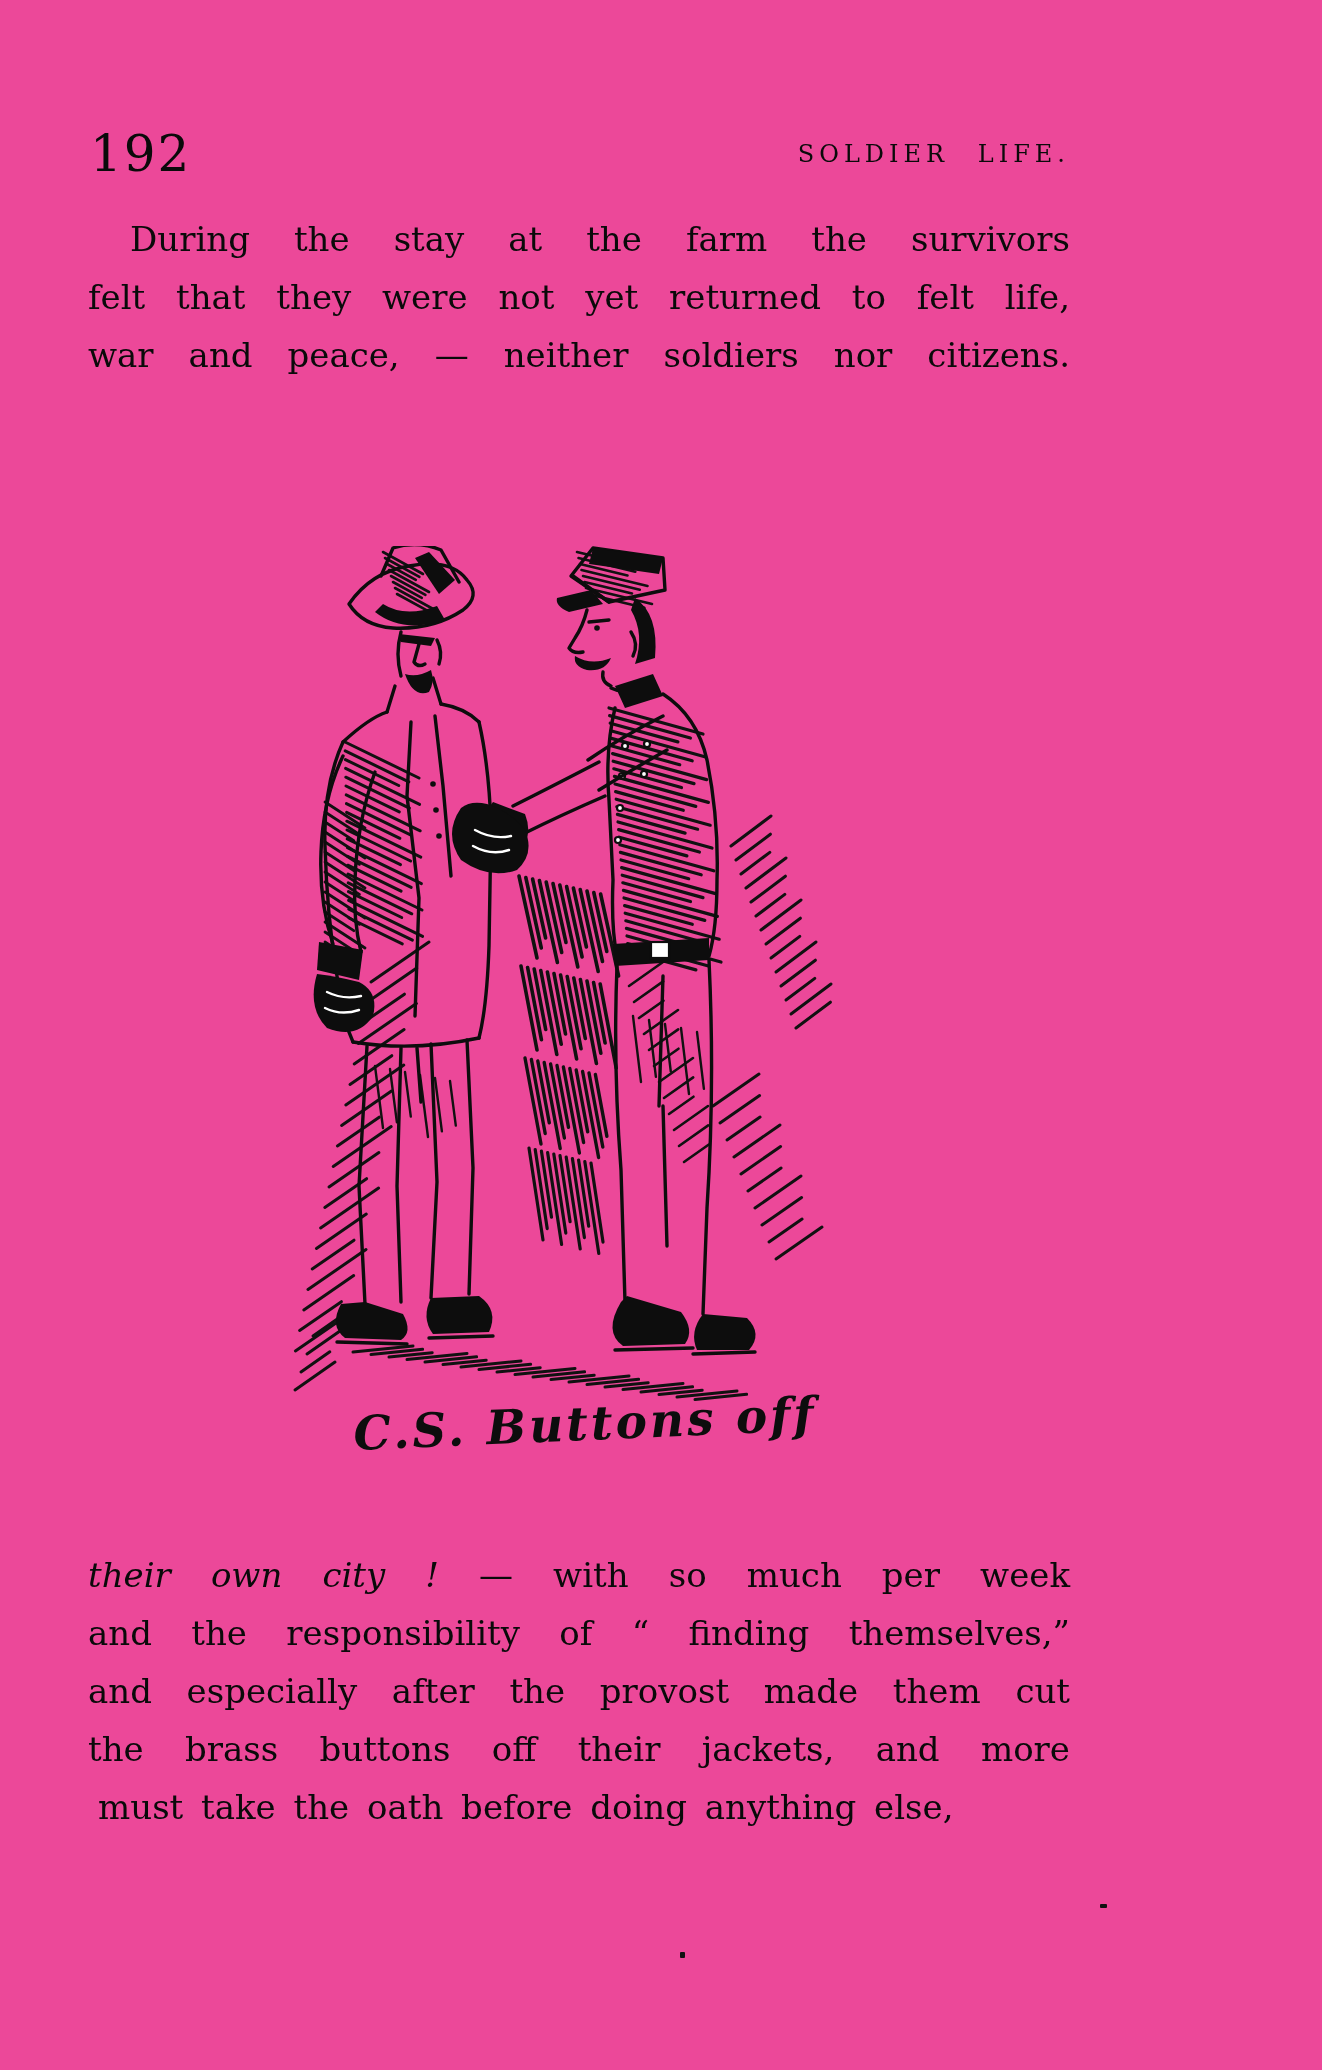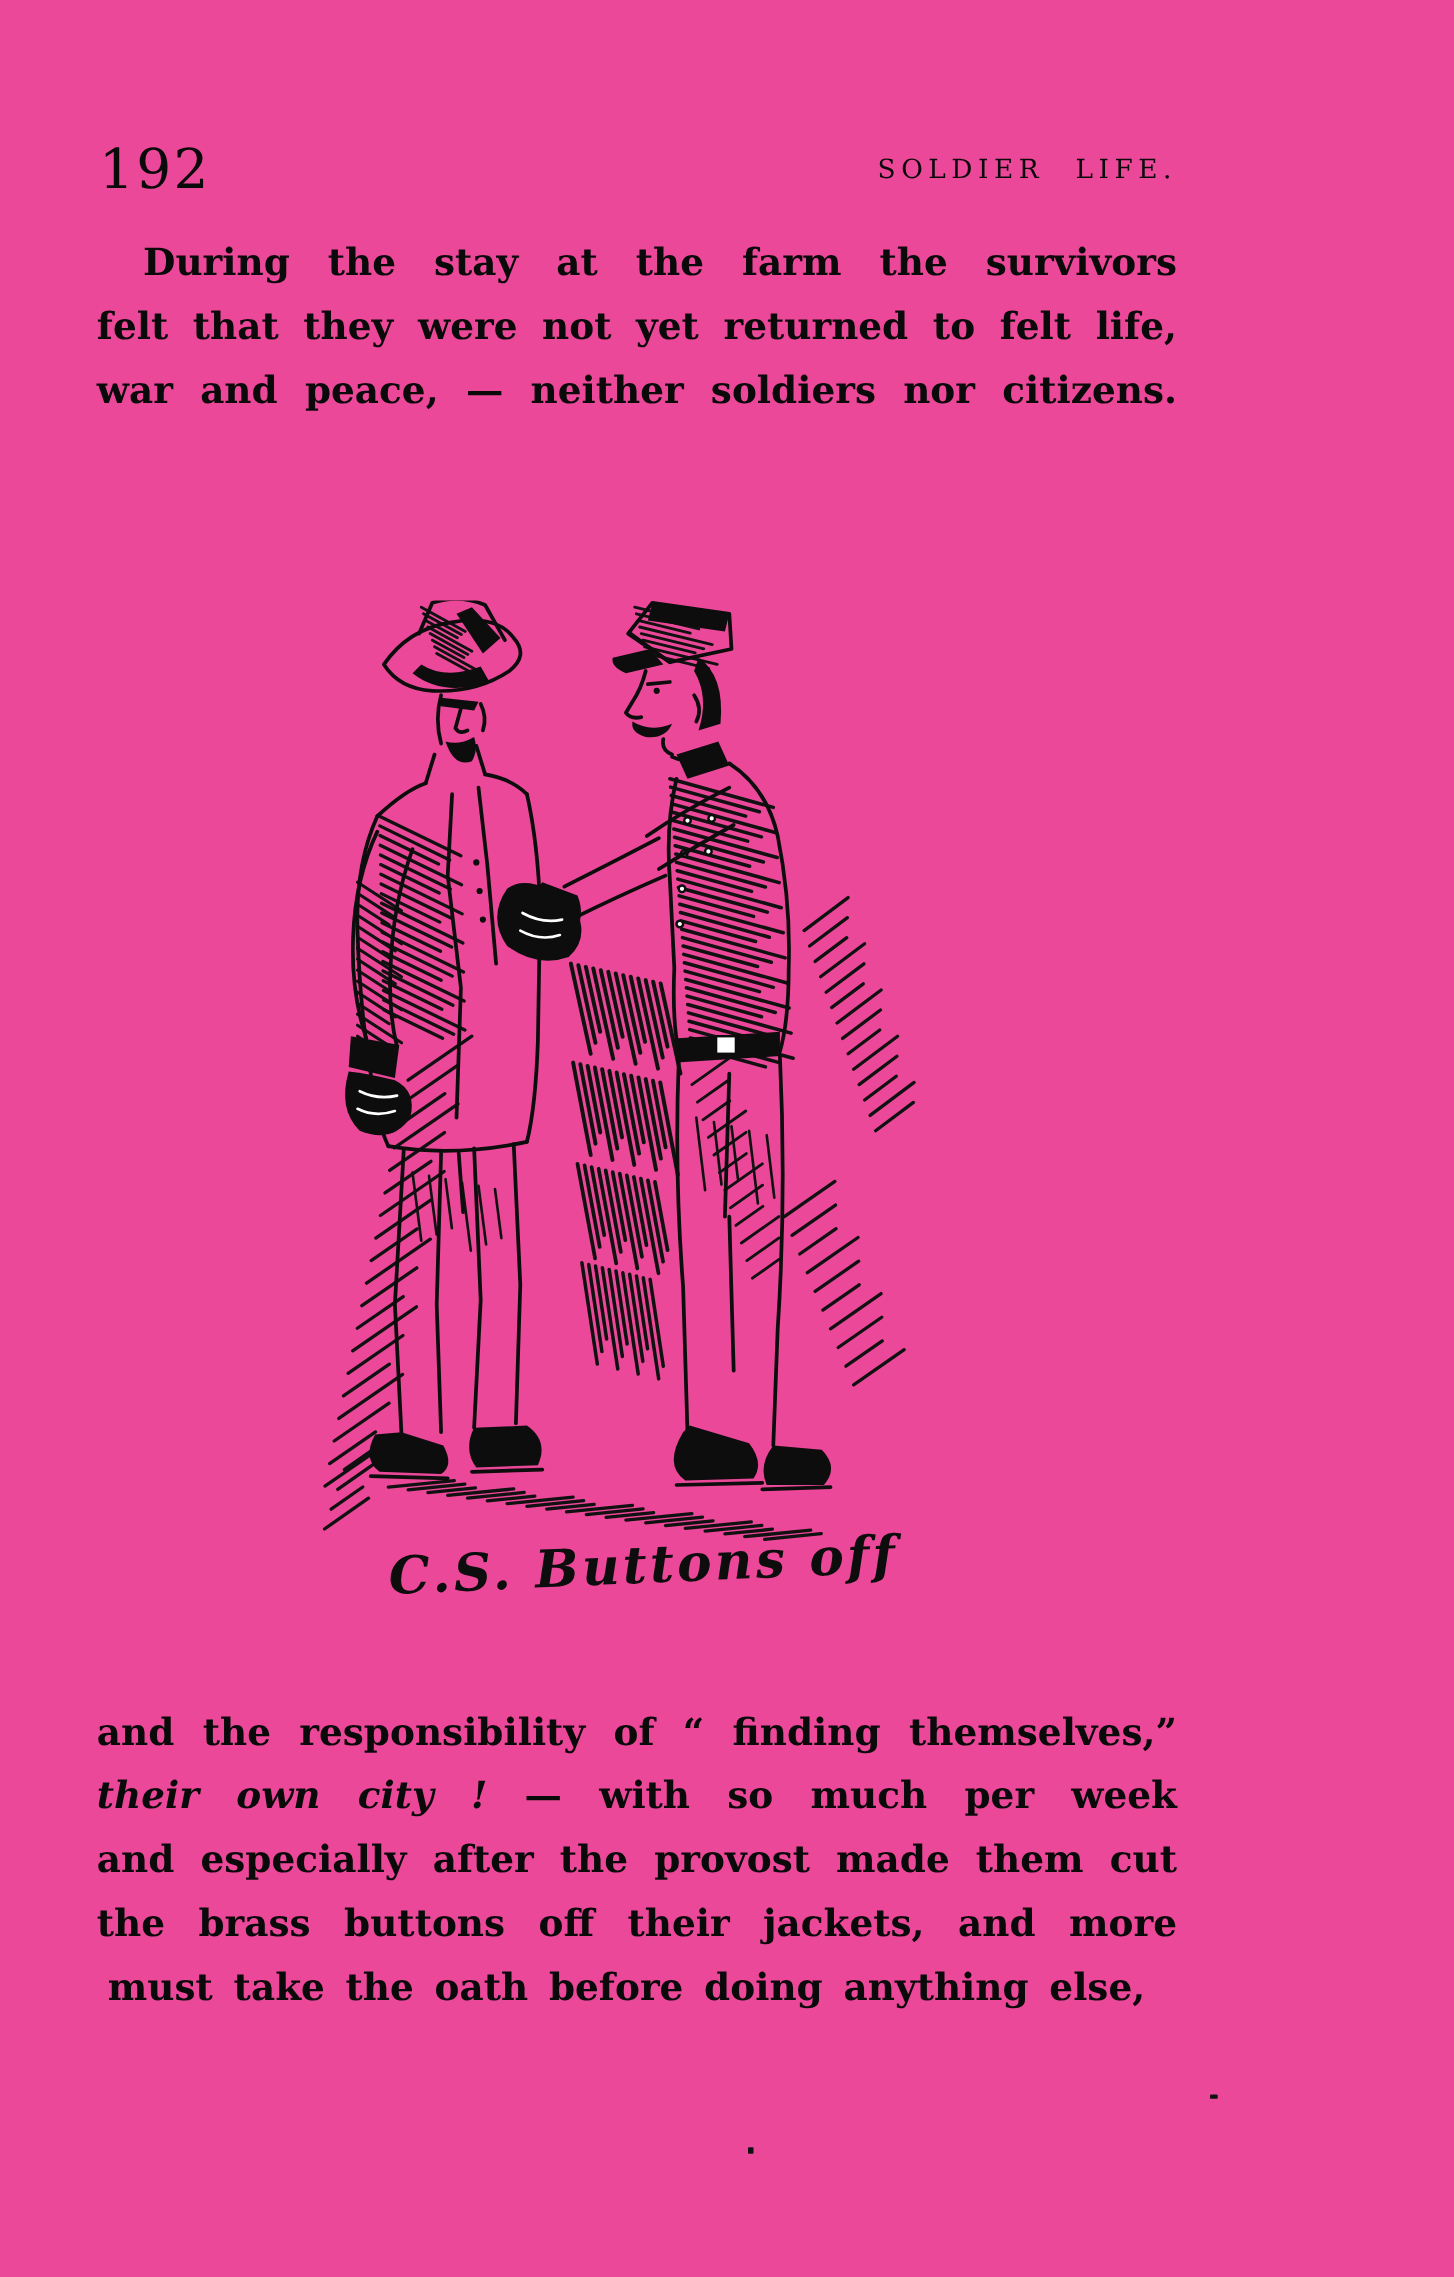--- a/index.html
+++ b/index.html
@@ -10,21 +10,21 @@
   }
   
   .header-row{position:absolute;top:122px;left:88px;width:982px;height:56px;}
   .pagenum{position:absolute;left:2px;bottom:-2px;font-size:50px;line-height:52px;letter-spacing:2px;}
   .running-title{width:100%;text-align:right;font-size:24px;line-height:52px;padding-top:6px;
     letter-spacing:5px;word-spacing:16px;}
   
   .para{position:absolute;left:88px;width:982px;font-size:34px;line-height:58px;}
   .para1{top:210px;}
   .para2{top:1546px;}
-  .line{text-align:justify;text-align-last:justify;font-weight:bold;}
+  .line{text-align:justify;text-align-last:justify;}
   .line.indent{text-indent:42px;}
   .line.last{text-align-last:left;word-spacing:7px;margin-left:10px;}
   .it{font-style:italic;}
   
   .illus{position:absolute;left:283px;top:546px;width:580px;height:880px;}
   .illus svg{width:100%;height:100%;display:block;}
   .sketch-line{stroke:#0d0d0d;stroke-width:3.4;fill:none;stroke-linecap:round;stroke-linejoin:round;}
   .ink{fill:#0d0d0d;stroke:none;}
   .slit{stroke:#ffffff;stroke-width:2.4;fill:none;stroke-linecap:round;}
   .btn{fill:#ffffff;stroke:#0d0d0d;stroke-width:2.2;}
@@ -360,22 +360,22 @@
         <path class="ink" d="M338,756 Q320,786 340,800 L402,798 Q412,784 398,766 L344,750 Z"></path>
         <path class="ink" d="M420,768 L464,772 Q480,788 466,804 L414,804 Q406,786 420,768 Z"></path>
         <path class="sketch-line" d="M332,804 L410,802 M410,808 L472,806"></path>
       </g>
     </svg>
   </div>
 
   <div class="caption">C.S. Buttons off</div>
 
   <div class="para para2">
+    <div class="line"><span class="it">their own city !</span> <span>— with so much per week</span></div>
     <div class="line">and the responsibility of “ finding themselves,”</div>
-    <div class="line"><span class="it">their own city !</span> <span>— with so much per week</span></div>
     <div class="line">and especially after the provost made them cut</div>
     <div class="line">the brass buttons off their jackets, and more</div>
     <div class="line last">must take the oath before doing anything else,</div>
   </div>
 
   <div class="speck speck-a"></div>
   <div class="speck speck-b"></div>
 
 </div>
 

